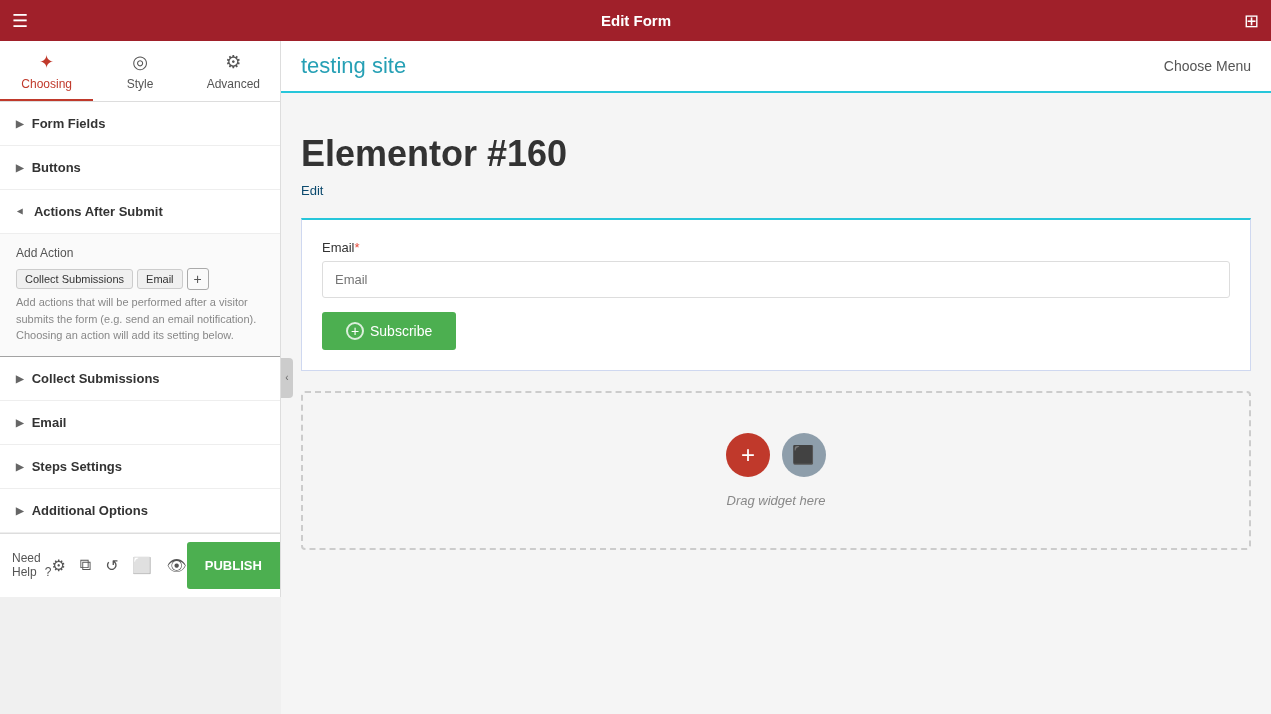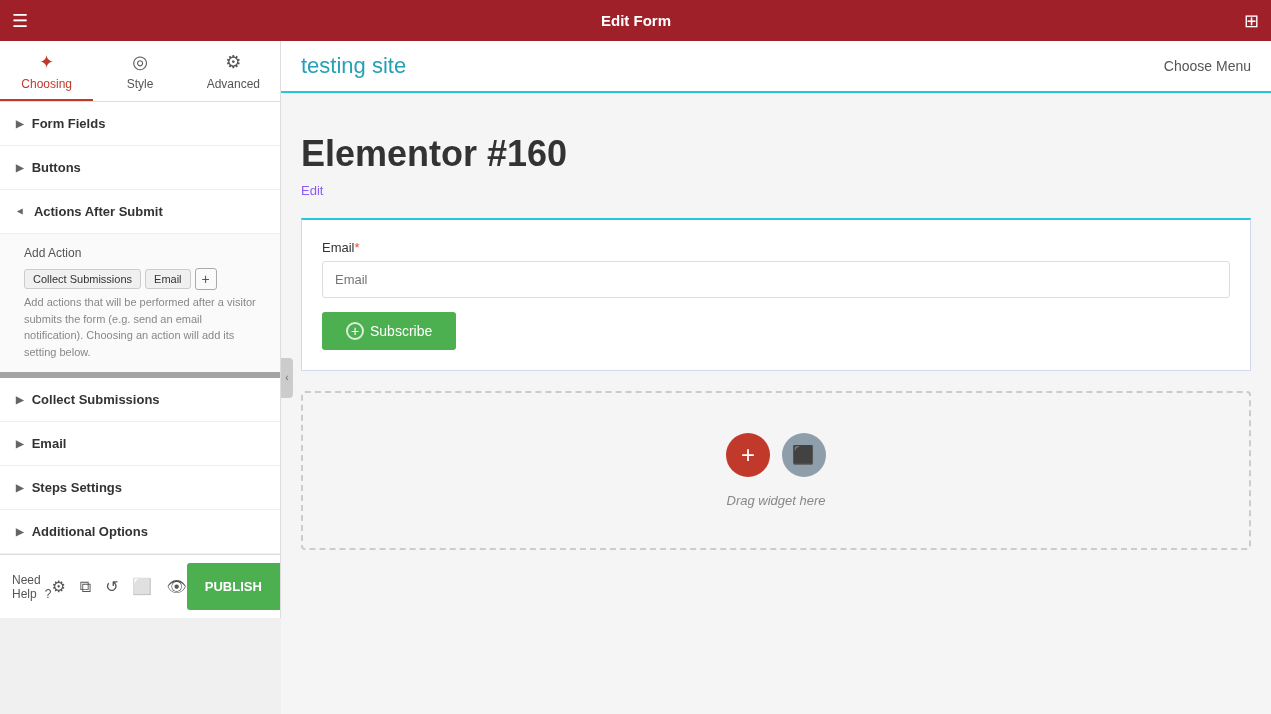--- a/index.html
+++ b/index.html
@@ -69,22 +69,22 @@
       font-size: 13px;
       font-weight: 600;
       color: #333;
       gap: 8px;
     }
     .section-item .chevron { font-size: 10px; color: #666; }
     .section-item.expanded .chevron { transform: rotate(90deg); }
 
     
     .actions-expanded {
-      padding: 12px 24px;
-      border-bottom: 6px solid #a3a3a3;
+      padding: 12px 16px;
+      border-bottom: 1px solid #a3a3a3;
       background: #fafafa;
     }
     .add-action-label { font-size: 12px; color: #555; margin-bottom: 8px; }
     .action-tags {
       display: flex;
       gap: 4px;
       align-items: center;
       flex-wrap: wrap;
     }
     .action-tag {
@@ -201,21 +201,21 @@
     
     .page-content { padding: 40px 20px; }
 
     .page-title {
       font-size: 36px;
       color: #333;
       font-weight: 600;
       margin-bottom: 6px;
     }
     .edit-link {
-      color: #8b5cf6;
+      color: #0c4a6e;
       font-size: 13px;
       cursor: pointer;
       margin-bottom: 20px;
       display: inline-block;
     }
 
     
     .form-container {
       background: white;
       border: 1px solid #cfd8f0;

